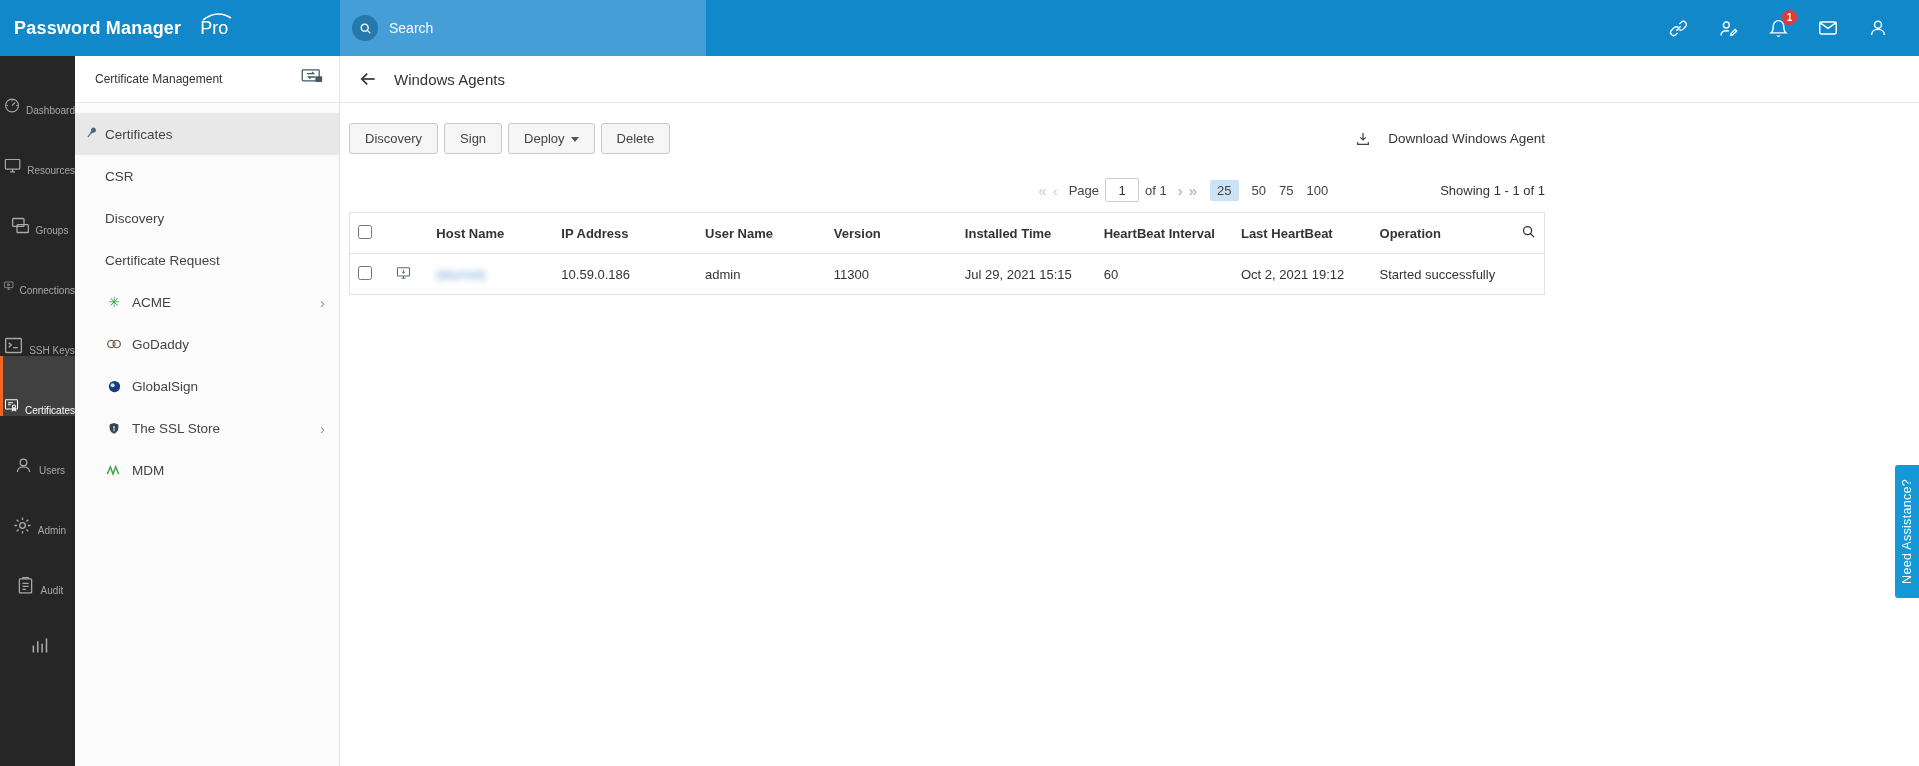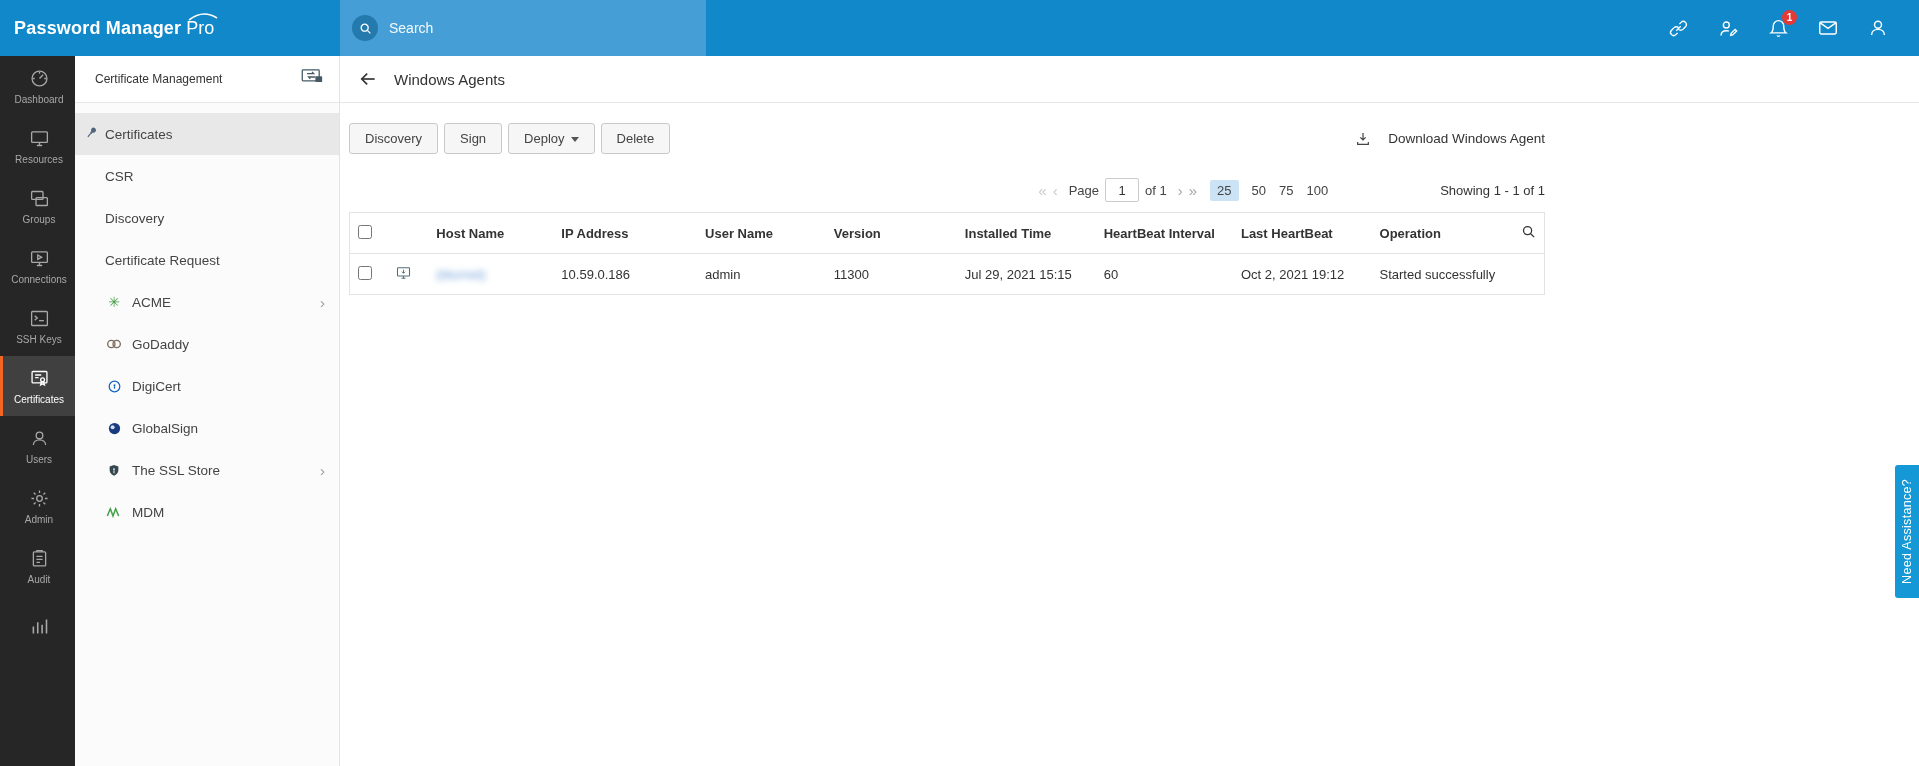--- a/index.html
+++ b/index.html
@@ -2,36 +2,36 @@
 <html><head>
 <meta charset="utf-8">
 <style>
   * { box-sizing: border-box; margin: 0; padding: 0; }
   html,body { width:1919px; height:766px; font-family:"Liberation Sans", sans-serif; background:#fff; overflow:hidden; }
 
   
   .topbar { height:56px; background:#1088c9; display:flex; align-items:stretch; }
   .logo { width:340px; display:flex; align-items:center; padding-left:14px; color:#fff; flex-shrink:0; }
   .logo-title { font-size:18px; font-weight:bold; letter-spacing:.2px; }
-  .logo-pro { font-size:18px; font-weight:300; margin-left:5px; position:relative;text-align:center; }
+  .logo-pro { font-size:18px; font-weight:300; margin-left:19px; position:relative;text-align:center; }
   .logo-swoosh { position:absolute; top:-6px; left:2px; }
   .search-wrap { width:366px; background:#459fd6; display:flex; align-items:center; padding:0 12px; flex-shrink:0; }
   .search-circle { width:26px; height:26px; border-radius:50%; background:rgba(10,90,140,.55); display:flex; align-items:center; justify-content:center; flex-shrink:0; }
   .search-input { background:transparent; border:none; outline:none; color:#fff; font-size:14px; margin-left:11px; width:100%; font-family:"Liberation Sans",sans-serif; }
   .search-input::placeholder { color:#fff; opacity:.95; }
   .top-icons { margin-left:auto; display:flex; align-items:center; gap:28px; padding-right:30px; }
   .icon-btn { position:relative; width:22px; height:22px; cursor:pointer; display:flex; align-items:center; justify-content:center; }
   .badge { position:absolute; top:-7px; right:-8px; background:#e53935; color:#fff; font-size:10px; font-weight:bold; border-radius:8px; min-width:15px; height:15px; line-height:15px; text-align:center; padding:0 2px; }
 
   
   .app { display:flex; height:720px; }
 
   
   .leftnav { width:75px; background:#262626; flex-shrink:0; display:flex; flex-direction:column; }
-  .nav-item { height:60px; display:flex; flex-direction:column; align-items:center; justify-content:center; gap:5px; color:#a8a8a8; font-size:10px; border-left:3px solid transparent; cursor:pointer; }
+  .nav-item { height:60px; display:flex; flex-direction:row; align-items:flex-end; justify-content:center; gap:5px; color:#a8a8a8; font-size:10px; border-left:3px solid transparent; cursor:pointer; }
   .nav-item svg { stroke:#a8a8a8; }
   .nav-item.active { background:#404040; border-left-color:#f26522; color:#fff; }
   .nav-item.active svg { stroke:#fff; }
 
   
   .subnav { width:265px; background:#fbfbfb; border-right:1px solid #e3e3e3; flex-shrink:0; }
   .subnav-header { height:47px; background:#fff; border-bottom:1px solid #e7e7e7; display:flex; align-items:center; justify-content:space-between; padding:0 16px 0 20px; }
   .subnav-title { font-size:12px; color:#333; }
   .subnav-items { padding-top:10px; }
   .sub-item { height:42px; display:flex; align-items:center; padding:0 14px 0 30px; font-size:13.5px; color:#444; cursor:pointer; position:relative; }
@@ -252,30 +252,20 @@
         <span class="chevron">›</span>
       </div>
       <div class="sub-item">
         <span class="s-icon">
           <svg width="16" height="12" viewBox="0 0 24 16" fill="none" stroke="#7a6a5a" stroke-width="2">
               <circle cx="8" cy="8" r="5.5"></circle>
               <circle cx="16" cy="8" r="5.5"></circle>
             </svg>
         </span>
         <span>GoDaddy</span>
-      </div>
-      <div class="sub-item">
-        <span class="s-icon">
-          <svg width="15" height="15" viewBox="0 0 24 24" fill="none" stroke="#1565c0" stroke-width="2">
-              <circle cx="12" cy="12" r="8.5"></circle>
-              <circle cx="12" cy="10" r="1.6" fill="#1565c0" stroke="none"></circle>
-              <path d="M12 11.5v4"></path>
-            </svg>
-        </span>
-        <span>DigiCert</span>
       </div>
       <div class="sub-item">
         <span class="s-icon">
           <svg width="15" height="15" viewBox="0 0 24 24">
               <circle cx="12" cy="12" r="9" fill="#1a3c7e"></circle>
               <circle cx="9" cy="10" r="3.2" fill="#cfe0f5"></circle>
             </svg>
         </span>
         <span>GlobalSign</span>
       </div>

